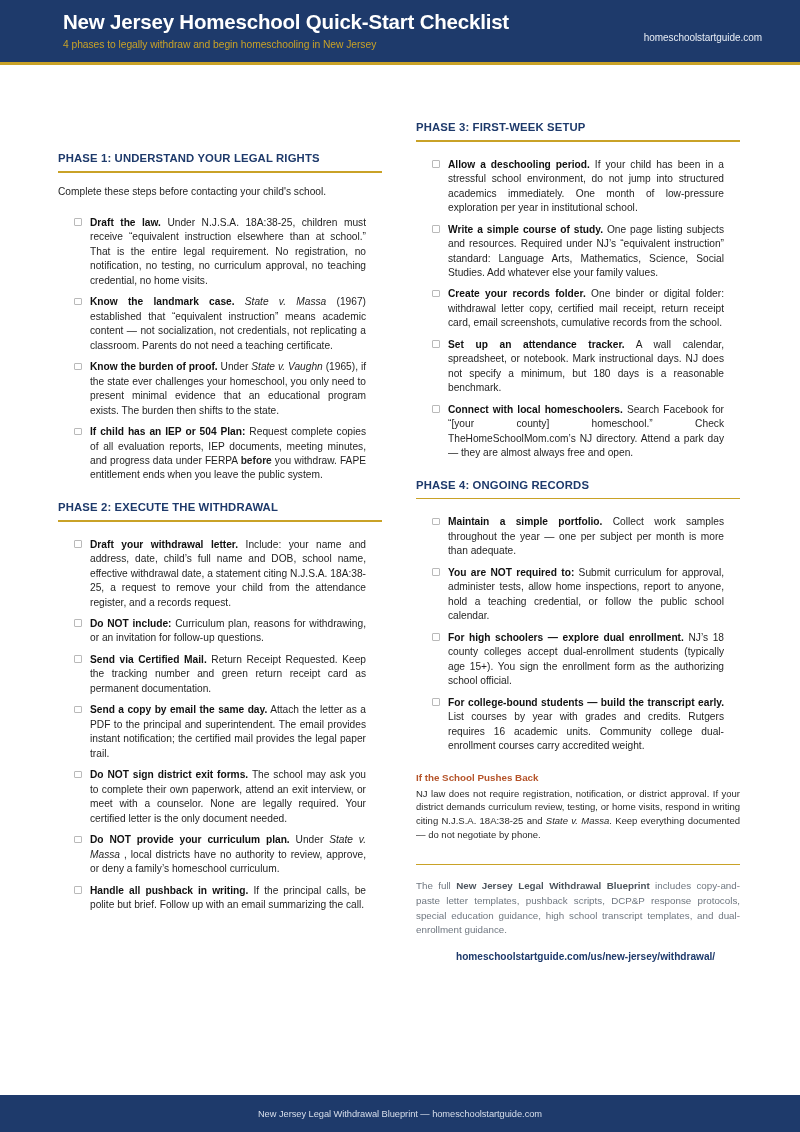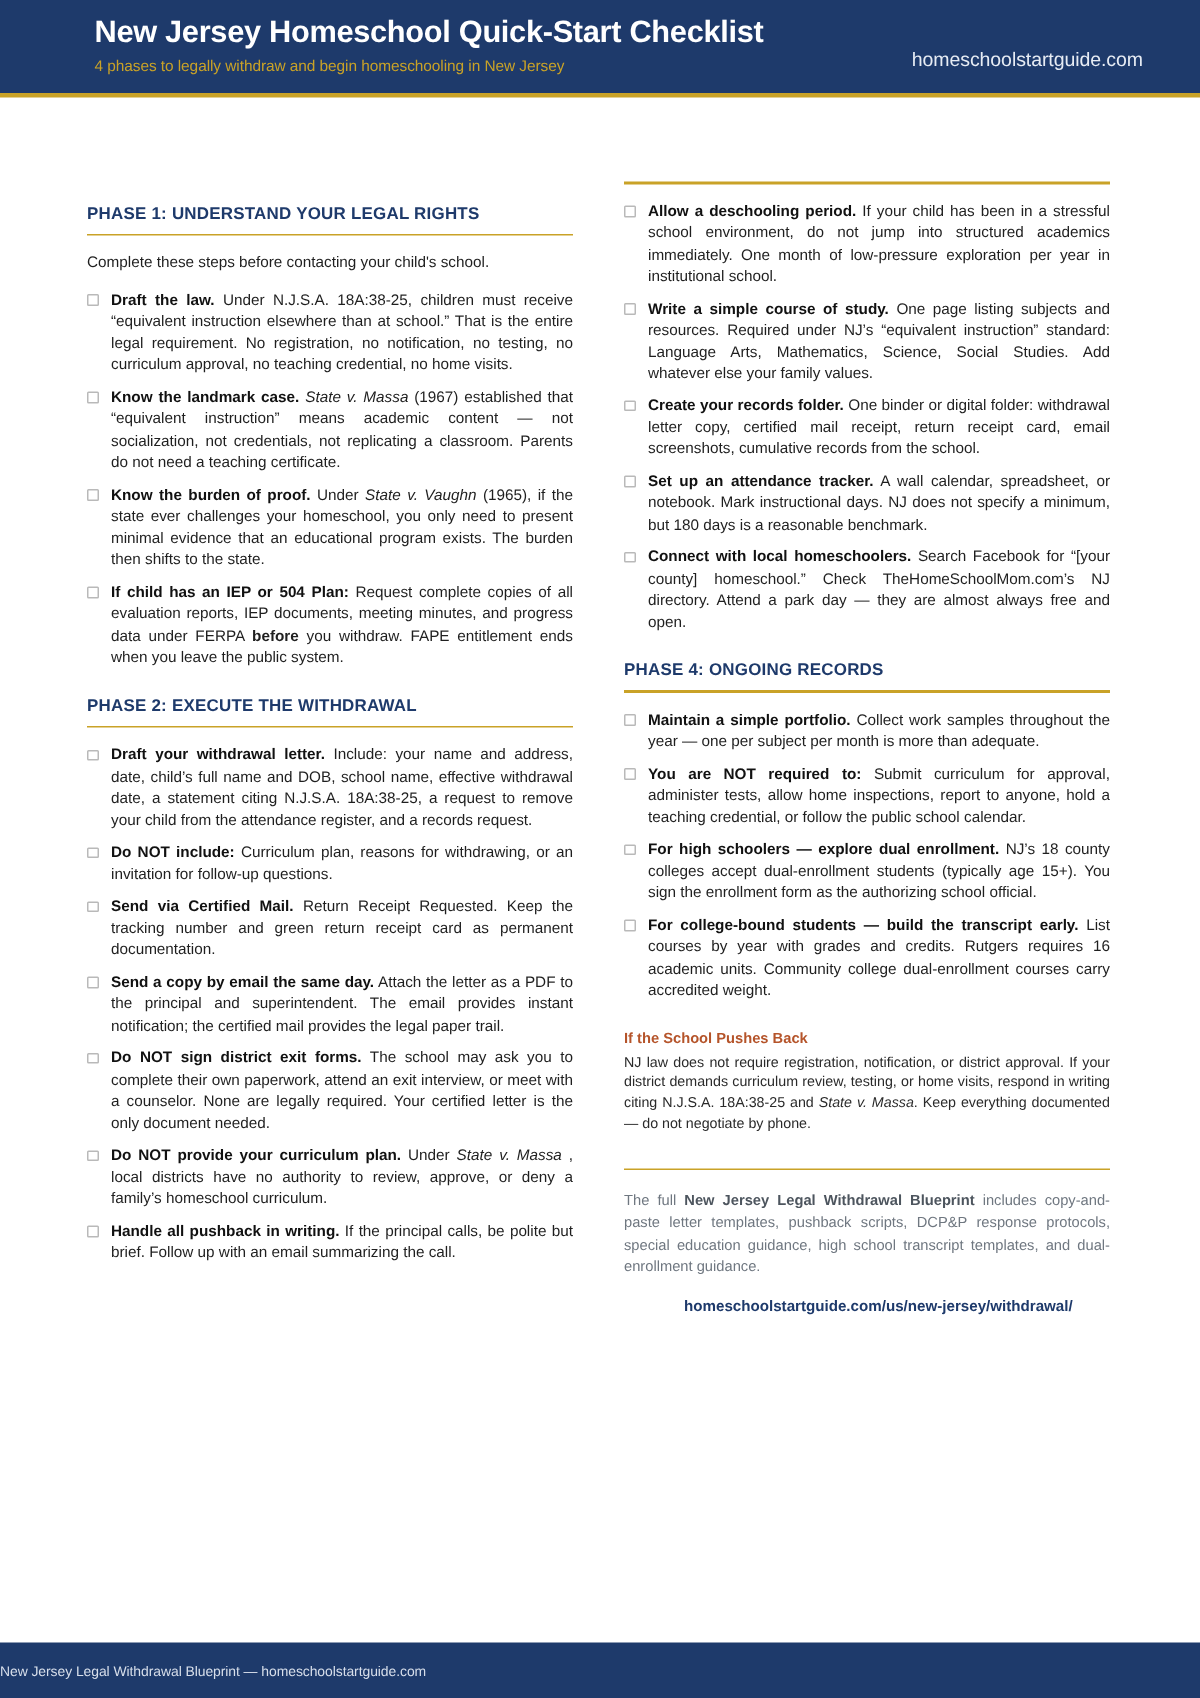--- a/index.html
+++ b/index.html
@@ -43,21 +43,21 @@
     color: #c9a227;
     font-size: 10.3px;
     margin-top: 5px;
     letter-spacing: -0.05px;
   }
   .header-site {
     position: absolute;
     right: 38px;
     top: 32px;
     color: #e7ecf4;
-    font-size: 13px;
+    font-size: 10px;
     letter-spacing: -0.05px;
   }
   .header-rule {
     height: 3px;
     background: #c9a227;
     width: 100%;
   }
 
   
   .page {
@@ -93,21 +93,21 @@
   .phase-intro {
     font-size: 10.2px;
     line-height: 1.45;
     margin: 0 0 10px 0;
     color: #1f1f1f;
   }
 
   
   ul.checklist {
     list-style: none;
-    margin: 0;
+    margin: 16px;
     padding: 0;
   }
   ul.checklist li {
     position: relative;
     padding-left: 16px;
     margin-bottom: 7px;
     font-size: 10.2px;
     line-height: 1.42;
     text-align: justify;
     color: #1f1f1f;
@@ -173,21 +173,21 @@
   
   .footer {
     position: absolute;
     left: 0;
     bottom: 0;
     width: 100%;
     height: 37px;
     background: #1e3a6b;
     display: flex;
     align-items: center;
-    justify-content: flex-start;
+    justify-content: center;
   }
   .footer-text {
     color: #d8dfeb;
     font-size: 9.3px;
     letter-spacing: -0.05px;
   }
 </style>
 </head>
 <body>
 
@@ -292,20 +292,21 @@
             <span class="item-body"> If the principal calls, be polite but brief.  Follow up with an email summarizing the call.</span>
           </li>
 
         </ul>
       </div>
     </div>
 
     <div class="col">
 
       <div class="phase-block">
+        <div class="phase-head">PHASE 3: FIRST-WEEK SETUP</div>
         <div class="phase-rule"></div>
         <ul class="checklist">
 
           <li>
             <span class="box"></span>
             <span class="item-lead">Allow a deschooling period.</span>
             <span class="item-body"> If your child has been in a stressful school environment, do not jump into structured academics immediately.  One month of low-pressure exploration per year in institutional school.</span>
           </li>
 
           <li>

